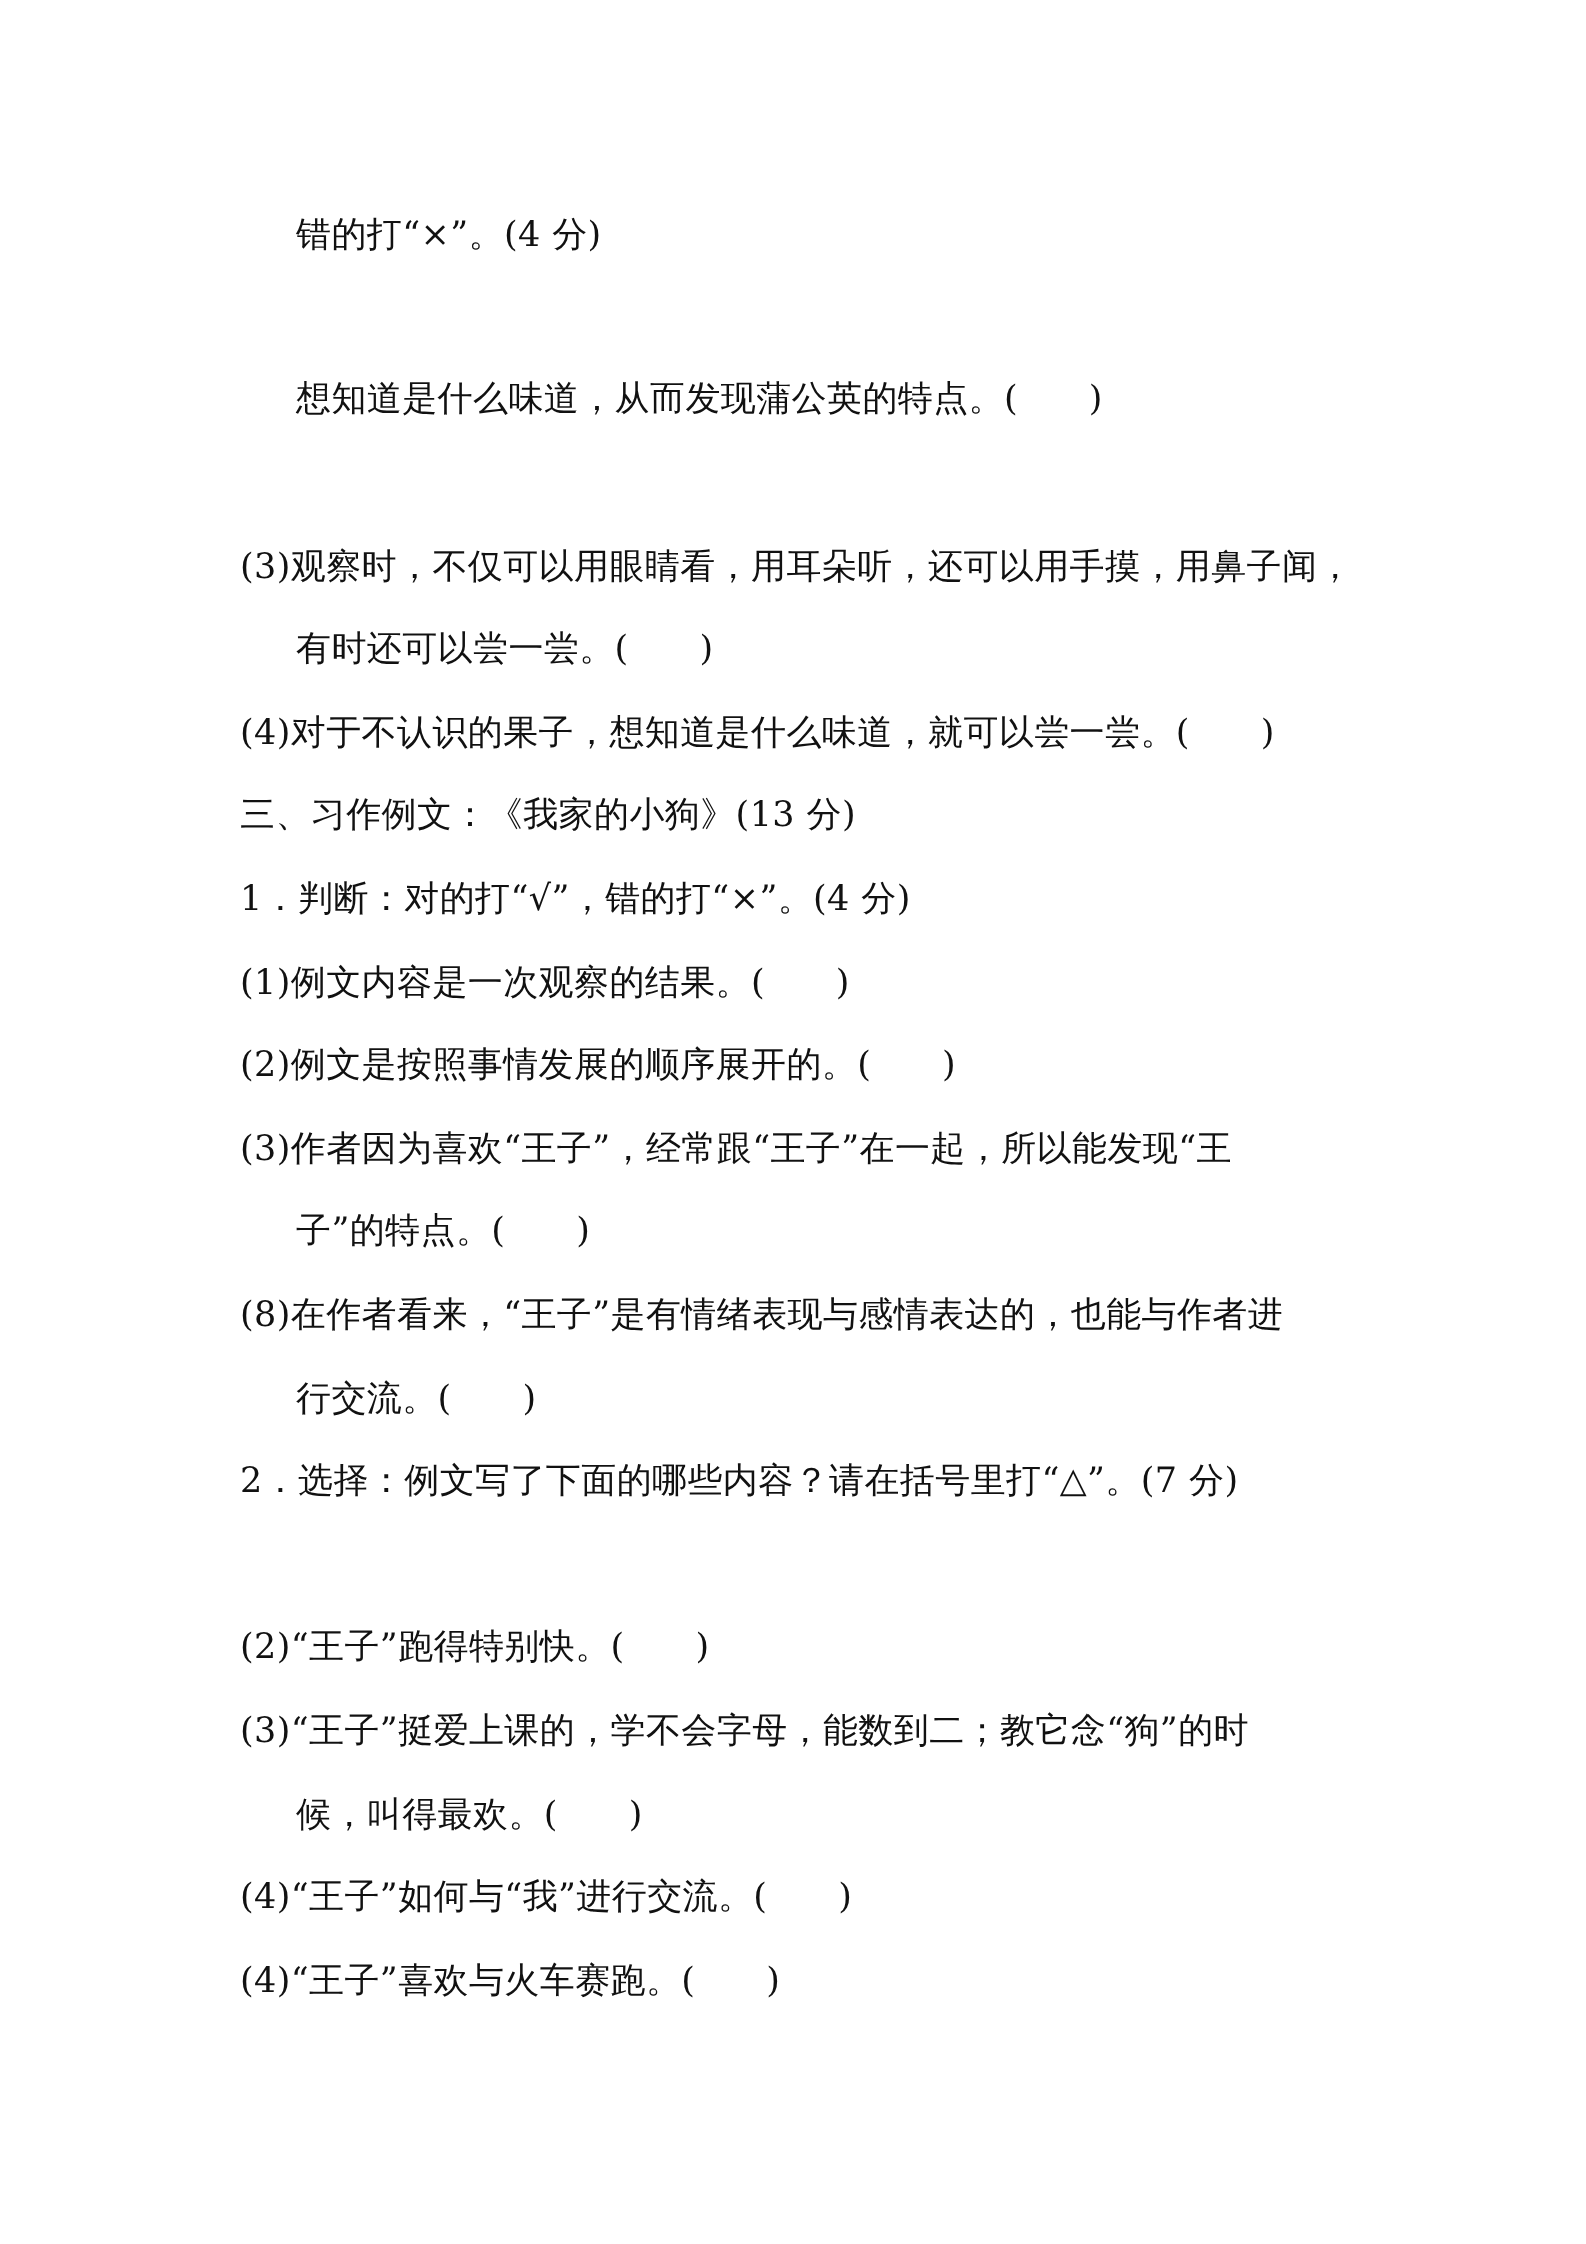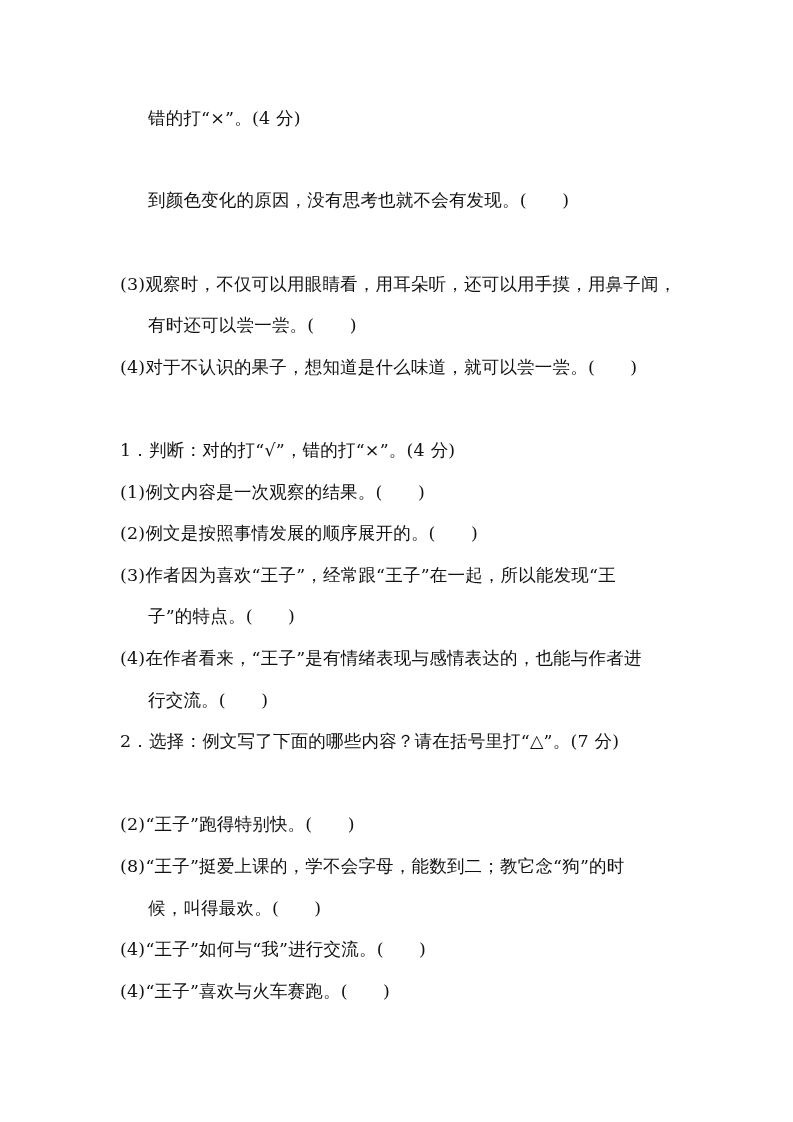--- a/index.html
+++ b/index.html
@@ -8,30 +8,31 @@
   .page { position: absolute; left: 0; top: 0; width: 793px; height: 1122px; }
   .line { position: absolute; left: 120px; font-size: 17.5px; line-height: 24px;
           white-space: nowrap; letter-spacing: 0.2px; }
   .indent { left: 148px; }
 </style>
 </head>
 <body>
 
 <div class="page">
   <div class="line indent" style="top:106px">错的打“×”。(4 分)</div>
-  <div class="line indent" style="top:188px">到颜色变化的原因，没有思考也就不会有发现。(　　)</div>
+  <div class="line indent" style="top:188px">想知道是什么味道，从而发现蒲公英的特点。(　　)</div>
   <div class="line" style="top:272px">(3)观察时，不仅可以用眼睛看，用耳朵听，还可以用手摸，用鼻子闻，</div>
   <div class="line indent" style="top:313px">有时还可以尝一尝。(　　)</div>
   <div class="line" style="top:355px">(4)对于不认识的果子，想知道是什么味道，就可以尝一尝。(　　)</div>
+  <div class="line" style="top:396px">三、习作例文：《我家的小狗》(13 分)</div>
   <div class="line" style="top:438px">1．判断：对的打“√”，错的打“×”。(4 分)</div>
   <div class="line" style="top:480px">(1)例文内容是一次观察的结果。(　　)</div>
   <div class="line" style="top:521px">(2)例文是按照事情发展的顺序展开的。(　　)</div>
   <div class="line" style="top:563px">(3)作者因为喜欢“王子”，经常跟“王子”在一起，所以能发现“王</div>
   <div class="line indent" style="top:604px">子”的特点。(　　)</div>
-  <div class="line" style="top:646px">(4)在作者看来，“王子”是有情绪表现与感情表达的，也能与作者进</div>
+  <div class="line" style="top:646px">(8)在作者看来，“王子”是有情绪表现与感情表达的，也能与作者进</div>
   <div class="line indent" style="top:688px">行交流。(　　)</div>
   <div class="line" style="top:729px">2．选择：例文写了下面的哪些内容？请在括号里打“△”。(7 分)</div>
   <div class="line" style="top:812px">(2)“王子”跑得特别快。(　　)</div>
-  <div class="line" style="top:854px">(8)“王子”挺爱上课的，学不会字母，能数到二；教它念“狗”的时</div>
+  <div class="line" style="top:854px">(3)“王子”挺爱上课的，学不会字母，能数到二；教它念“狗”的时</div>
   <div class="line indent" style="top:896px">候，叫得最欢。(　　)</div>
   <div class="line" style="top:937px">(4)“王子”如何与“我”进行交流。(　　)</div>
   <div class="line" style="top:979px">(4)“王子”喜欢与火车赛跑。(　　)</div>
 </div>
 
 </body></html>

